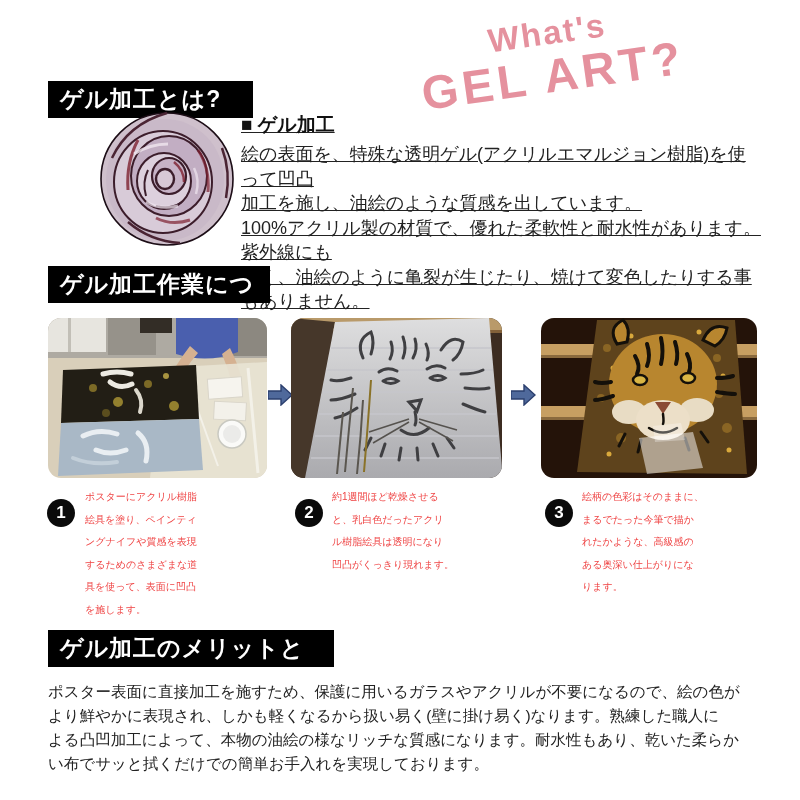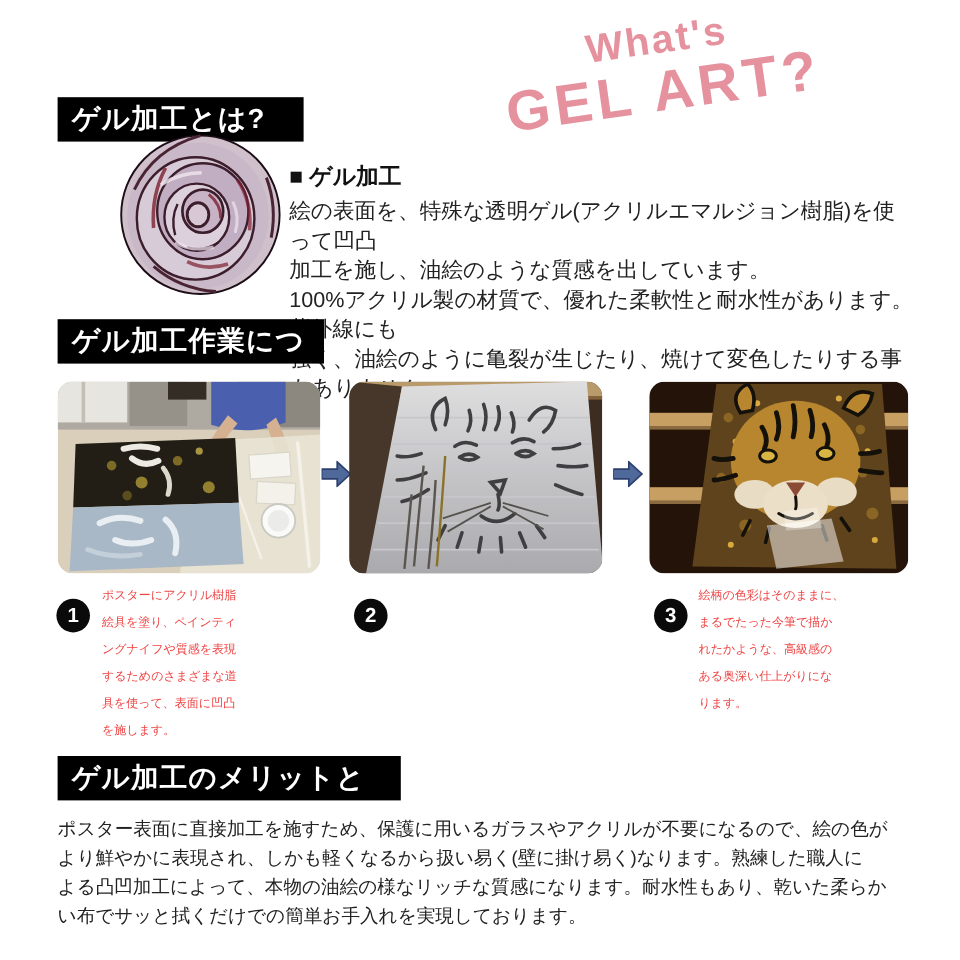--- a/index.html
+++ b/index.html
@@ -15,21 +15,21 @@
   
   .bar{position:absolute;left:48px;background:#000;color:#fff;font-weight:bold;
        font-size:23px;line-height:37px;height:37px;padding-left:12px;box-sizing:border-box;
        letter-spacing:1px;}
   .bar1{top:63px;width:205px;margin-top:18px;}
   .bar2{top:266px;width:222px;}
   .bar3{top:630px;width:286px;}
 
   
   .rose{position:absolute;left:98px;top:110px;width:138px;height:138px;}
-  .sec1-text{position:absolute;left:241px;top:134px;width:520px;}
+  .sec1-text{position:absolute;left:241px;top:112px;width:520px;text-decoration:underline;}
   .subtitle{font-size:19px;font-weight:bold;color:#111;}
   .para{white-space:pre-line;font-size:18px;line-height:24.5px;margin-top:4px;color:#222;}
 
   
   .photo{position:absolute;top:318px;height:160px;border-radius:13px;overflow:hidden;}
   .photo svg{display:block;}
   .ph1{left:48px;width:219px;}
   .ph2{left:291px;width:211px;}
   .ph3{left:541px;width:216px;}
   .arrow{position:absolute;top:384px;width:25px;height:22px;}
@@ -263,20 +263,24 @@
 
   <div class="step-circle sc1">1</div>
   <div class="step-text st1">ポスターにアクリル樹脂
 絵具を塗り、ペインティ
 ングナイフや質感を表現
 するためのさまざまな道
 具を使って、表面に凹凸
 を施します。</div>
 
   <div class="step-circle sc2">2</div>
+  <div class="step-text st2">約1週間ほど乾燥させる
+と、乳白色だったアクリ
+ル樹脂絵具は透明になり
+凹凸がくっきり現れます。</div>
 
   <div class="step-circle sc3">3</div>
   <div class="step-text st3">絵柄の色彩はそのままに、
 まるでたった今筆で描か
 れたかような、高級感の
 ある奥深い仕上がりにな
 ります。</div>
 
   <div class="bar bar3">ゲル加工のメリットとは?</div>
   <div class="merit-para">ポスター表面に直接加工を施すため、保護に用いるガラスやアクリルが不要になるので、絵の色が

